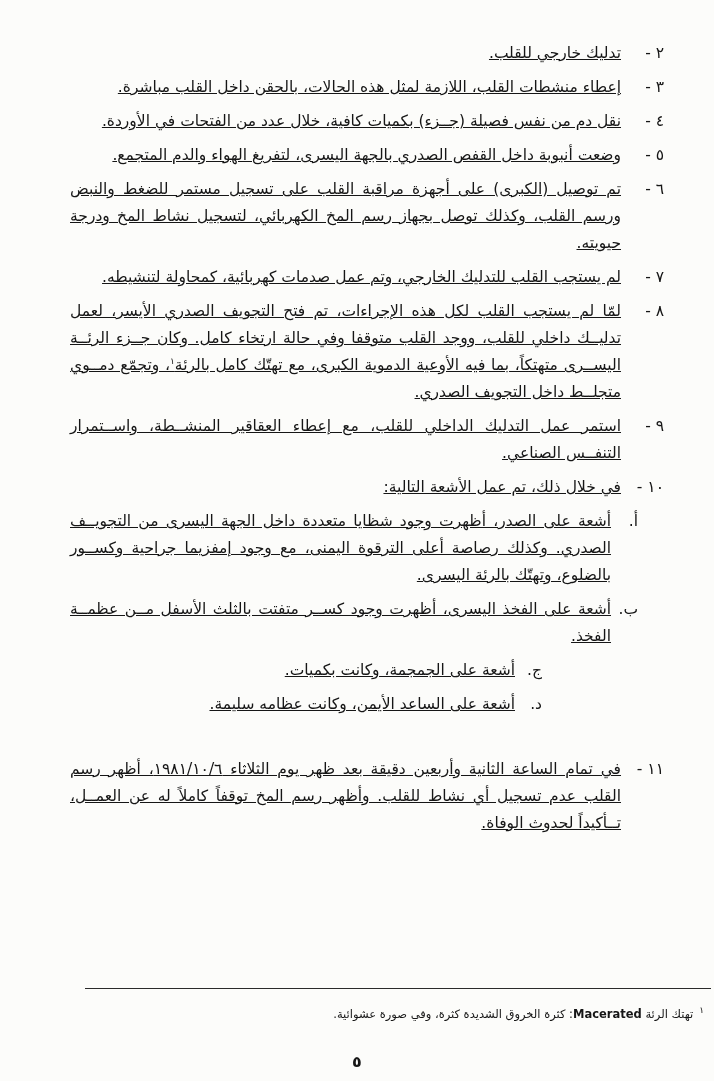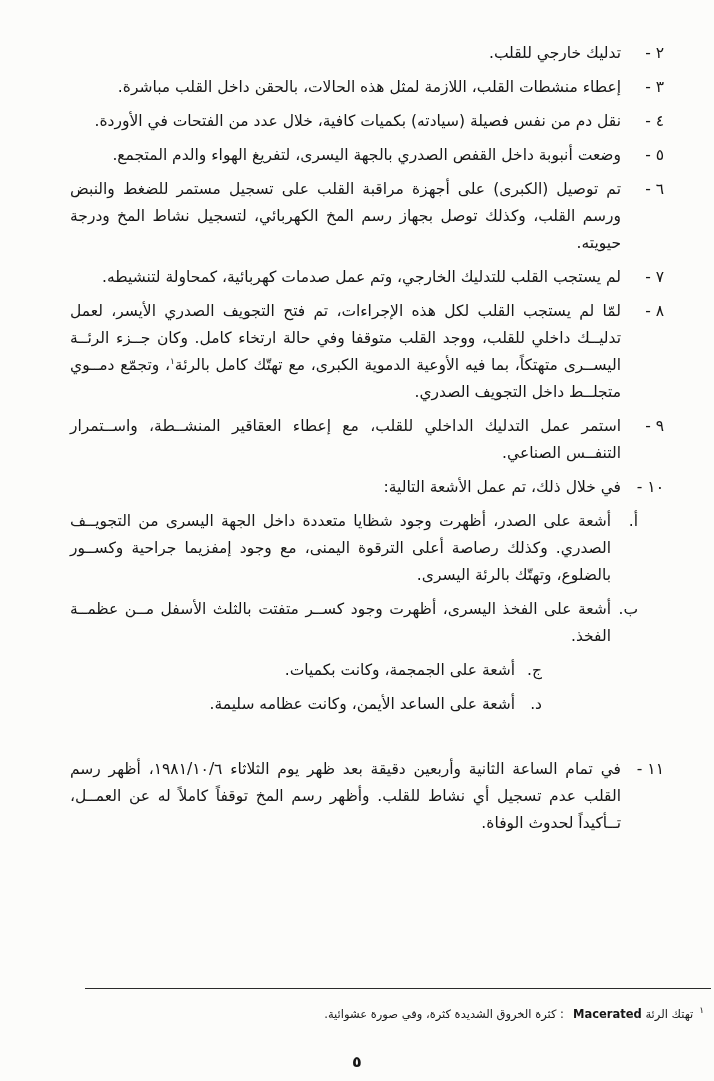--- a/index.html
+++ b/index.html
@@ -27,21 +27,21 @@
     font-size: 15.5px;
     line-height: 27px;
     margin-bottom: 7px;
     text-align: justify;
   }
   .item .num {
     flex: 0 0 36px;
     white-space: nowrap;
     text-align: right;
   }
-  .item .txt { flex: 1; }
+  .item .txt { flex: 1; text-decoration: underline; }
   .item .txt sup { font-size: 9px; line-height: 0; }
   .sub { margin-right: 26px; }
   .sub .num { flex: 0 0 20px; }
   .sub-deep { margin-right: 122px; }
   .final-gap { margin-top: 38px; }
   .footnote-rule {
     position: absolute;
     left: 85px;
     right: 3px;
     bottom: 92px;
@@ -55,21 +55,21 @@
     font-size: 11.5px;
     line-height: 18px;
     text-align: right;
     direction: rtl;
   }
   .footnote .fn-marker {
     font-size: 9px;
     vertical-align: super;
     margin-left: 6px;
   }
-  .footnote .fn-latin { font-weight: bold; direction: ltr; unicode-bidi: embed; margin-left: 9px; }
+  .footnote .fn-latin { font-weight: bold; direction: ltr; unicode-bidi: embed; }
   .page-number {
     position: absolute;
     bottom: 10px;
     left: 0;
     width: 100%;
     text-align: center;
     font-size: 16px;
     font-weight: bold;
   }
 </style>
@@ -84,21 +84,21 @@
       <span class="txt">تدليك خارجي للقلب.</span>
     </div>
 
     <div class="item">
       <span class="num">٣ -</span>
       <span class="txt">إعطاء منشطات القلب، اللازمة لمثل هذه الحالات، بالحقن داخل القلب مباشرة.</span>
     </div>
 
     <div class="item">
       <span class="num">٤ -</span>
-      <span class="txt">نقل دم من نفس فصيلة (سيادته) بكميات كافية، خلال عدد من الفتحات في الأوردة.</span>
+      <span class="txt">نقل دم من نفس فصيلة (جــزء) بكميات كافية، خلال عدد من الفتحات في الأوردة.</span>
     </div>
 
     <div class="item">
       <span class="num">٥ -</span>
       <span class="txt">وضعت أنبوبة داخل القفص الصدري بالجهة اليسرى، لتفريغ الهواء والدم المتجمع.</span>
     </div>
 
     <div class="item">
       <span class="num">٦ -</span>
       <span class="txt">تم توصيل (الكبرى) على أجهزة مراقبة القلب على تسجيل مستمر للضغط والنبض ورسم القلب، وكذلك توصل بجهاز رسم المخ الكهربائي، لتسجيل نشاط المخ ودرجة حيويته.</span>

